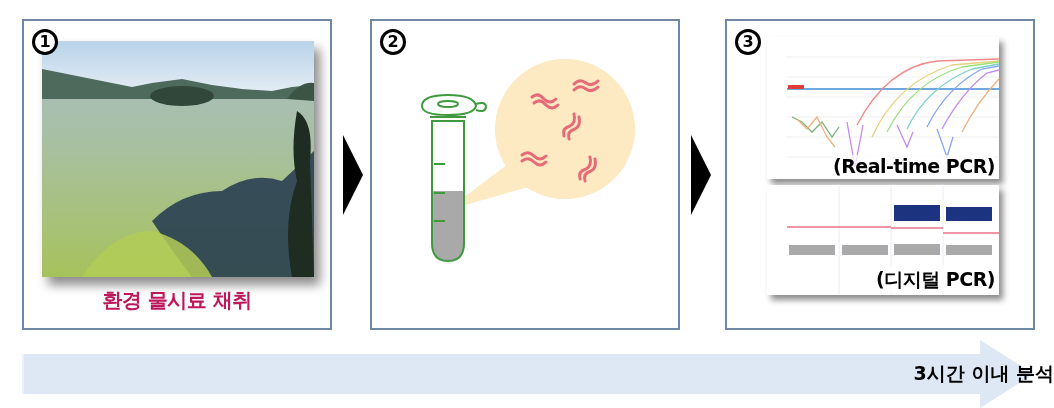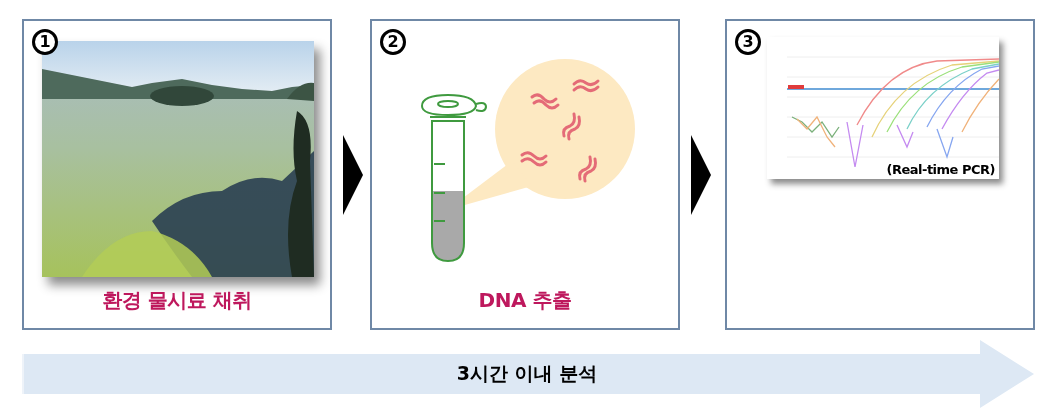--- a/index.html
+++ b/index.html
@@ -10,23 +10,23 @@
   #p3 { left:725px; }
   .num { position:absolute; left:8px; top:8px; width:26px; height:26px; border:3px solid #000; border-radius:50%; box-sizing:border-box; font-weight:bold; font-size:16px; line-height:20px; text-align:center; color:#000; background:#fff; }
   .caption { position:absolute; left:0; right:0; bottom:14px; text-align:center; font-weight:bold; font-size:20px; color:#be185d; letter-spacing:-0.5px; }
   .photo { position:absolute; left:18px; top:20px; width:272px; height:236px; box-shadow:6px 8px 10px rgba(0,0,0,0.45); overflow:hidden; }
   .sep-arrow { position:absolute; top:135px; width:0; height:0; border-top:40px solid transparent; border-bottom:40px solid transparent; border-left:20px solid #000; }
   #a1 { left:343px; }
   #a2 { left:691px; }
   .chart { position:absolute; background:#fff; box-shadow:4px 5px 6px rgba(0,0,0,0.45); overflow:hidden; }
   #c1 { left:40px; top:16px; width:232px; height:142px; }
   #c2 { left:40px; top:164px; width:232px; height:110px; }
-  .chart-label { position:absolute; right:4px; bottom:2px; font-weight:bold; font-size:13px; color:#000; background:rgba(255,255,255,0.75); letter-spacing:-0.5px;margin-top:32px; }
+  .chart-label { position:absolute; right:4px; bottom:2px; font-weight:bold; font-size:19px; color:#000; background:rgba(255,255,255,0.75); letter-spacing:-0.5px;margin-top:32px; }
   #timeline { position:absolute; left:20px; top:340px; width:1016px; height:68px; }
-  #timeline-label { position:absolute; left:0; right:0; top:361px; text-align:center; font-weight:bold; font-size:19px; color:#000; }
+  #timeline-label { position:absolute; left:0; right:0; top:361px; text-align:right; font-weight:bold; font-size:19px; color:#000; }
 </style>
 </head>
 <body>
 
 <div class="panel" id="p1">
   <div class="photo">
     <svg width="272" height="236" viewBox="0 0 272 236">
       <defs>
         <linearGradient id="sky" x1="0" y1="0" x2="0" y2="1">
             <stop offset="0" stop-color="#b9d3ea"></stop>
@@ -77,21 +77,20 @@
       <ellipse cx="76" cy="83" rx="10" ry="3"></ellipse>
       <path d="M104,83 Q114,80 114,86 Q113,92 104,89"></path>
       <line x1="58" y1="96" x2="94" y2="96"></line>
         <line x1="59" y1="100" x2="93" y2="100"></line>
       <line x1="62" y1="143" x2="73" y2="143"></line>
         <line x1="62" y1="172" x2="73" y2="172"></line>
         <line x1="62" y1="200" x2="73" y2="200"></line>
     </g>
   </svg>
   <div class="num">2</div>
-  <div class="caption">DNA 추출</div>
 </div>
 
 <div class="sep-arrow" id="a2"></div>
 
 <div class="panel" id="p3">
   <div class="chart" id="c1">
     <svg width="232" height="142" viewBox="0 0 232 142">
       <g stroke="#eeeeee" stroke-width="1">
         <line x1="20" y1="20" x2="232" y2="20"></line>
           <line x1="20" y1="40" x2="232" y2="40"></line>
@@ -112,20 +111,39 @@
         <path d="M195,95 Q210,65 232,42" stroke="#f0b27a"></path>
         <path d="M25,80 L35,85 L45,95 L55,85 L65,100 L72,90" stroke="#7ab07a"></path>
         <path d="M30,82 L40,92 L50,80 L60,100 L68,110" stroke="#f0b27a"></path>
         <path d="M80,85 L88,130 L96,88" stroke="#c48af0"></path>
         <path d="M130,88 L140,110 L146,95" stroke="#c48af0"></path>
         <path d="M170,92 L180,120 L186,100" stroke="#86a6f0"></path>
       </g>
     </svg>
     <div class="chart-label">(Real-time PCR)</div>
   </div>
+  <div class="chart" id="c2">
+    <svg width="232" height="110" viewBox="0 0 232 110">
+      <g stroke="#e6ecf4" stroke-width="1">
+        <line x1="72" y1="0" x2="72" y2="110"></line>
+          <line x1="124" y1="0" x2="124" y2="110"></line>
+          <line x1="176" y1="0" x2="176" y2="110"></line>
+      </g>
+      <rect x="22" y="60" width="46" height="10" fill="#a9a9a9"></rect>
+      <rect x="75" y="60" width="46" height="10" fill="#a9a9a9"></rect>
+      <rect x="127" y="59" width="46" height="11" fill="#a9a9a9"></rect>
+      <rect x="179" y="60" width="46" height="10" fill="#a9a9a9"></rect>
+      <rect x="127" y="20" width="46" height="16" fill="#1c3480"></rect>
+      <rect x="179" y="22" width="46" height="14" fill="#1c3480"></rect>
+      <line x1="20" y1="42" x2="124" y2="42" stroke="#ee6f88" stroke-width="1.6"></line>
+      <line x1="124" y1="43" x2="176" y2="43" stroke="#ee6f88" stroke-width="1.6"></line>
+      <line x1="176" y1="48" x2="232" y2="48" stroke="#ee6f88" stroke-width="1.6"></line>
+    </svg>
+    <div class="chart-label">(디지털 PCR)</div>
+  </div>
   <div class="num">3</div>
 </div>
 
 <svg id="timeline" width="1016" height="68" viewBox="0 0 1016 68">
   <polygon points="2,14 960,14 960,0 1014,34 960,68 960,54 2,54" fill="#dde8f4"></polygon>
   <rect x="2" y="14" width="2" height="40" fill="#eef3f9"></rect>
 </svg>
 <div id="timeline-label">3시간 이내 분석</div>
 
 </body></html>

